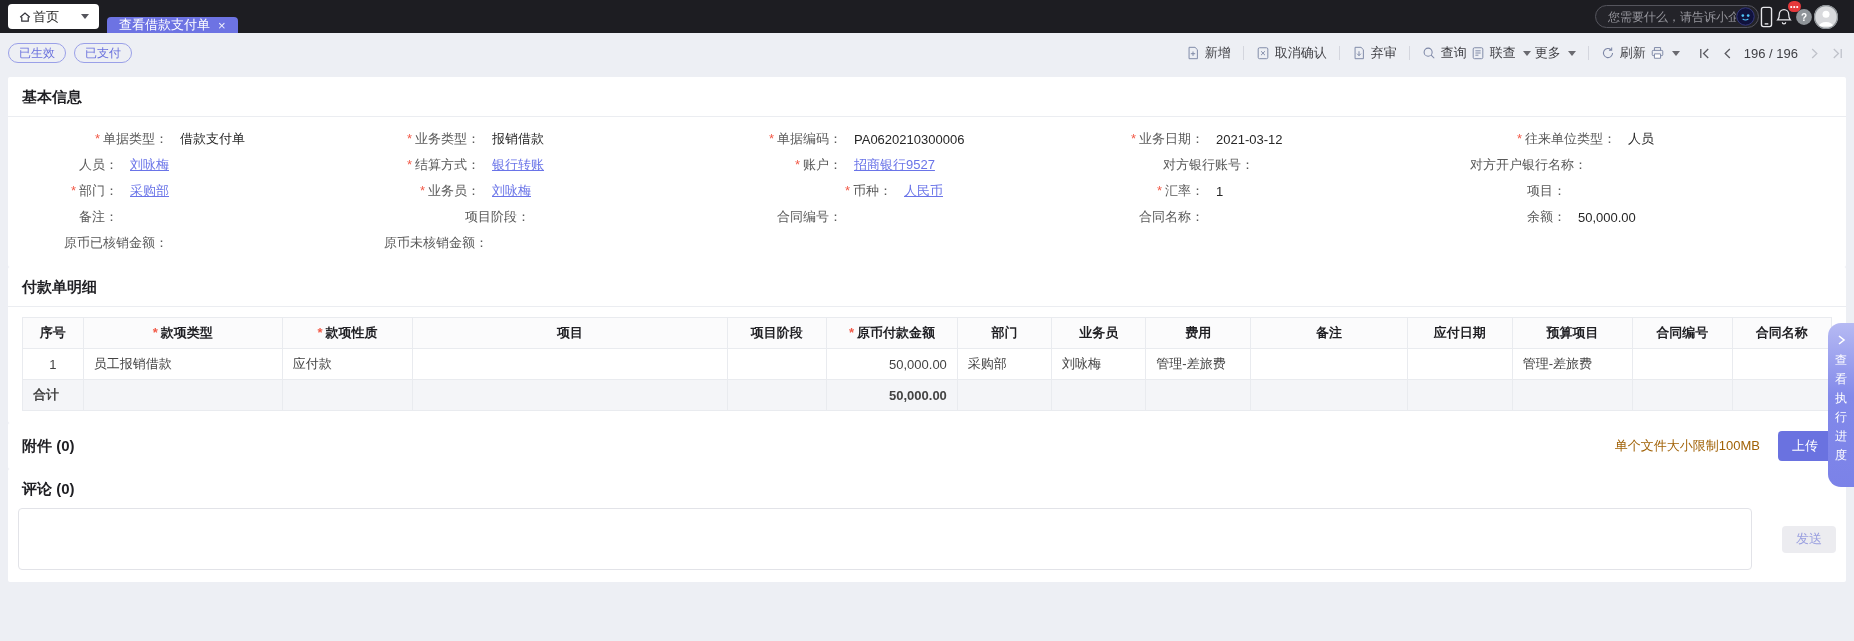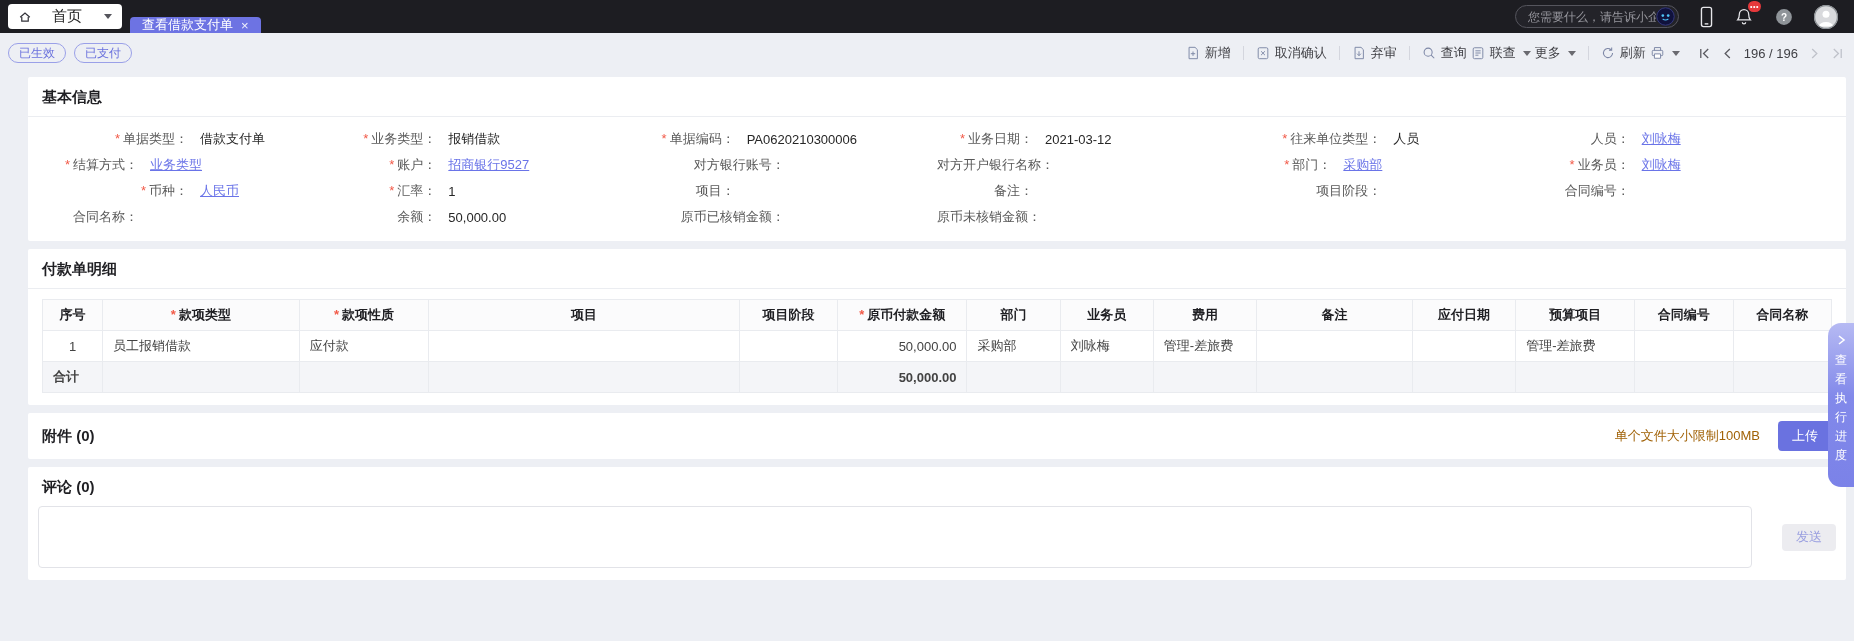--- a/index.html
+++ b/index.html
@@ -4,25 +4,25 @@
 <style>
   * { margin:0; padding:0; box-sizing:border-box; }
   html,body { width:1854px; height:641px; overflow:hidden; }
   body { font-family:"Liberation Sans","DejaVu Sans",sans-serif; background:#edeff4; font-size:13px; color:#262626; }
   .page { position:relative; width:1854px; height:641px; display:flex; flex-direction:column; }
 
   
   .top-header { height:33px; background:#1d1d22; display:flex; align-items:center; justify-content:space-between; flex:0 0 auto; }
   .tabs { display:flex; align-items:flex-end; height:33px; }
   .home-pill { display:flex; align-items:center; background:#ffffff; border-radius:4px; height:25px; margin:4px 0 4px 8px; padding:0 10px; color:#262626; cursor:pointer; }
-  .home-pill .hlabel { margin-left:20px; font-size:15px; }
+  .home-pill .hlabel { margin-left:1px; font-size:13px; }
   .caret-down { width:0; height:0; border-left:4px solid transparent; border-right:4px solid transparent; border-top:5px solid #55555c; margin-left:22px; }
   .doc-tab { display:flex; align-items:center; height:16px; margin-left:8px; background:#6d73e3; color:#fff; border-radius:4px 4px 0 0; padding:0 12px; font-size:13px; }
   .doc-tab .close-x { margin-left:8px; font-size:13px; line-height:1; opacity:.9; cursor:pointer; }
-  .header-right { display:flex; align-items:center; gap:20px; padding-right:16px; }
+  .header-right { display:flex; align-items:center; padding-right:16px; }
   .search-pill { display:flex; align-items:center; height:23px; border:1px solid #55555d; background:#232329; border-radius:12px; padding:0 3px 0 12px; min-width:158px; }
   .search-pill input { background:transparent; border:none; outline:none; color:#b9b9bf; font-size:12px; width:128px; font-family:inherit; }
   .search-pill input::placeholder { color:#97979e; }
   .hd-icon { position:relative; display:flex; align-items:center; cursor:pointer; }
   .badge-dot { position:absolute; top:-5px; right:-7px; min-width:13px; height:11px; background:#e5383b; border-radius:6px; display:flex; align-items:center; justify-content:center; color:#fff; font-size:7px; letter-spacing:.5px; padding:0 2px; }
 
   
   .toolbar { height:36px; display:flex; align-items:center; justify-content:space-between; padding:4px 10px 0 8px; flex:0 0 auto; }
   .badges { display:flex; gap:8px; }
   .status-badge { border:1px solid #9aa0e8; color:#6a71dd; font-size:12px; border-radius:11px; padding:2px 10px; background:transparent; line-height:14px; }
@@ -30,27 +30,27 @@
   .tb-btn { display:flex; align-items:center; gap:5px; color:#3f3f44; font-size:13px; cursor:pointer; padding:4px 2px; }
   .tb-btn svg { color:#7d87a6; }
   .tb-btn .caret-sm { width:0; height:0; border-left:4px solid transparent; border-right:4px solid transparent; border-top:5px solid #6a6a70; margin-left:2px; }
   .tb-sep { width:1px; height:14px; background:#d4d6de; margin:0 10px; }
   .pager { display:flex; align-items:center; gap:10px; margin-left:16px; color:#3f3f44; }
   .pager .nav { display:flex; align-items:center; cursor:pointer; color:#5a5a60; }
   .pager .nav.disabled { color:#bfc2ca; }
   .pager-text { font-size:13px; }
 
   
-  .content { flex:1; padding:8px; display:flex; flex-direction:column; gap:8px; overflow:hidden;margin-left:20px; }
+  .content { flex:1; padding:8px; display:flex; flex-direction:column; gap:0; overflow:hidden; }
   .card { background:#fff; border-radius:2px; }
   .card-title { font-size:15px; font-weight:bold; color:#1f1f23; padding:11px 14px 9px; }
   .card-divider { height:1px; background:#ebedf1; }
 
   
-  .bi-grid { display:grid; grid-template-columns:repeat(6,1fr); padding:9px 14px 11px; }
+  .bi-grid { display:grid; grid-template-columns:repeat(5,1fr); padding:9px 14px 11px; }
   .bi-cell { display:flex; align-items:center; height:26px; font-size:13px; }
   .bi-label { text-align:right; color:#595959; flex:0 0 96px; white-space:nowrap; }
   .bi-cell:nth-child(4n+1) .bi-label { flex:0 0 146px; }
   .bi-value { margin-left:12px; color:#262626; white-space:nowrap; }
   .bi-value.link { color:#6a74e8; text-decoration:underline; cursor:pointer; }
   .req { color:#f25a48; font-style:normal; margin-right:3px; }
 
   
   .tbl-wrap { margin:10px 14px 12px; }
   table.detail { width:100%; border-collapse:collapse; table-layout:fixed; }
@@ -279,21 +279,21 @@
           <div class="bi-cell">
             <span class="bi-label"><i class="req">*</i>往来单位类型：</span>
             <span class="bi-value">人员</span>
           </div>
           <div class="bi-cell">
             <span class="bi-label">人员：</span>
             <span class="bi-value link">刘咏梅</span>
           </div>
           <div class="bi-cell">
             <span class="bi-label"><i class="req">*</i>结算方式：</span>
-            <span class="bi-value link">业务类型</span>
+            <span class="bi-value link">银行转账</span>
           </div>
           <div class="bi-cell">
             <span class="bi-label"><i class="req">*</i>账户：</span>
             <span class="bi-value link">招商银行9527</span>
           </div>
           <div class="bi-cell">
             <span class="bi-label">对方银行账号：</span>
             <span class="bi-value"></span>
           </div>
           <div class="bi-cell">

